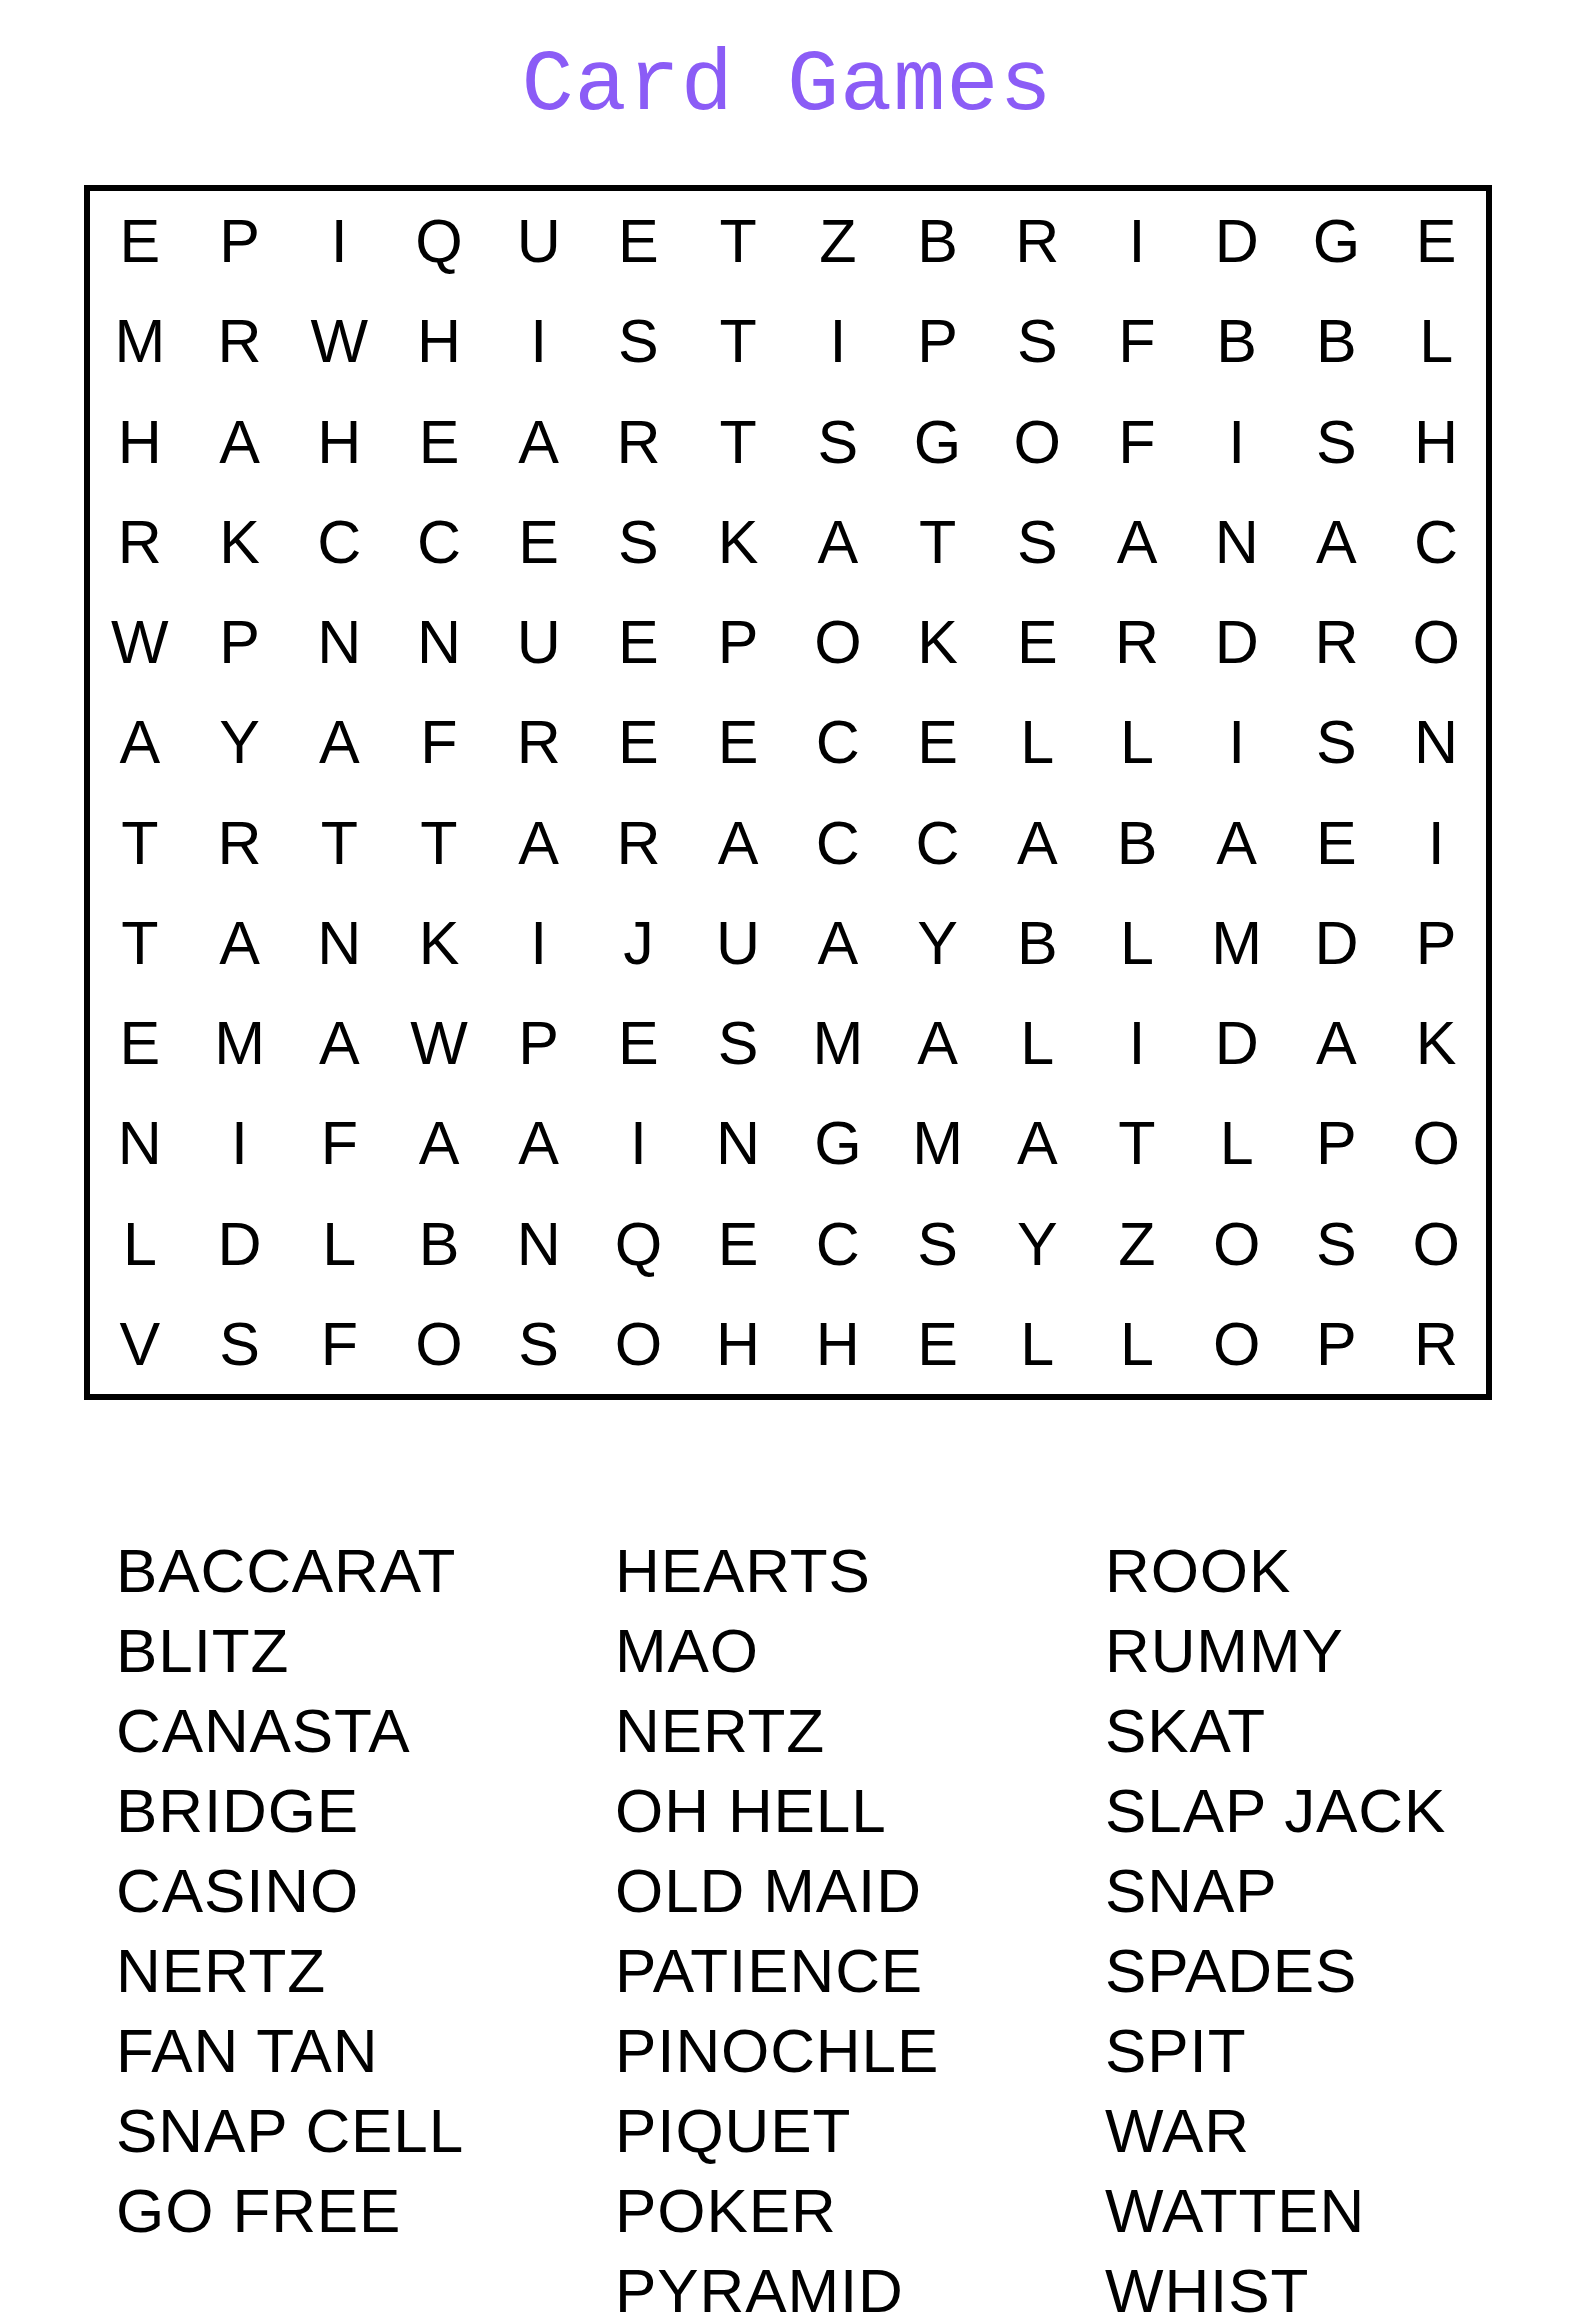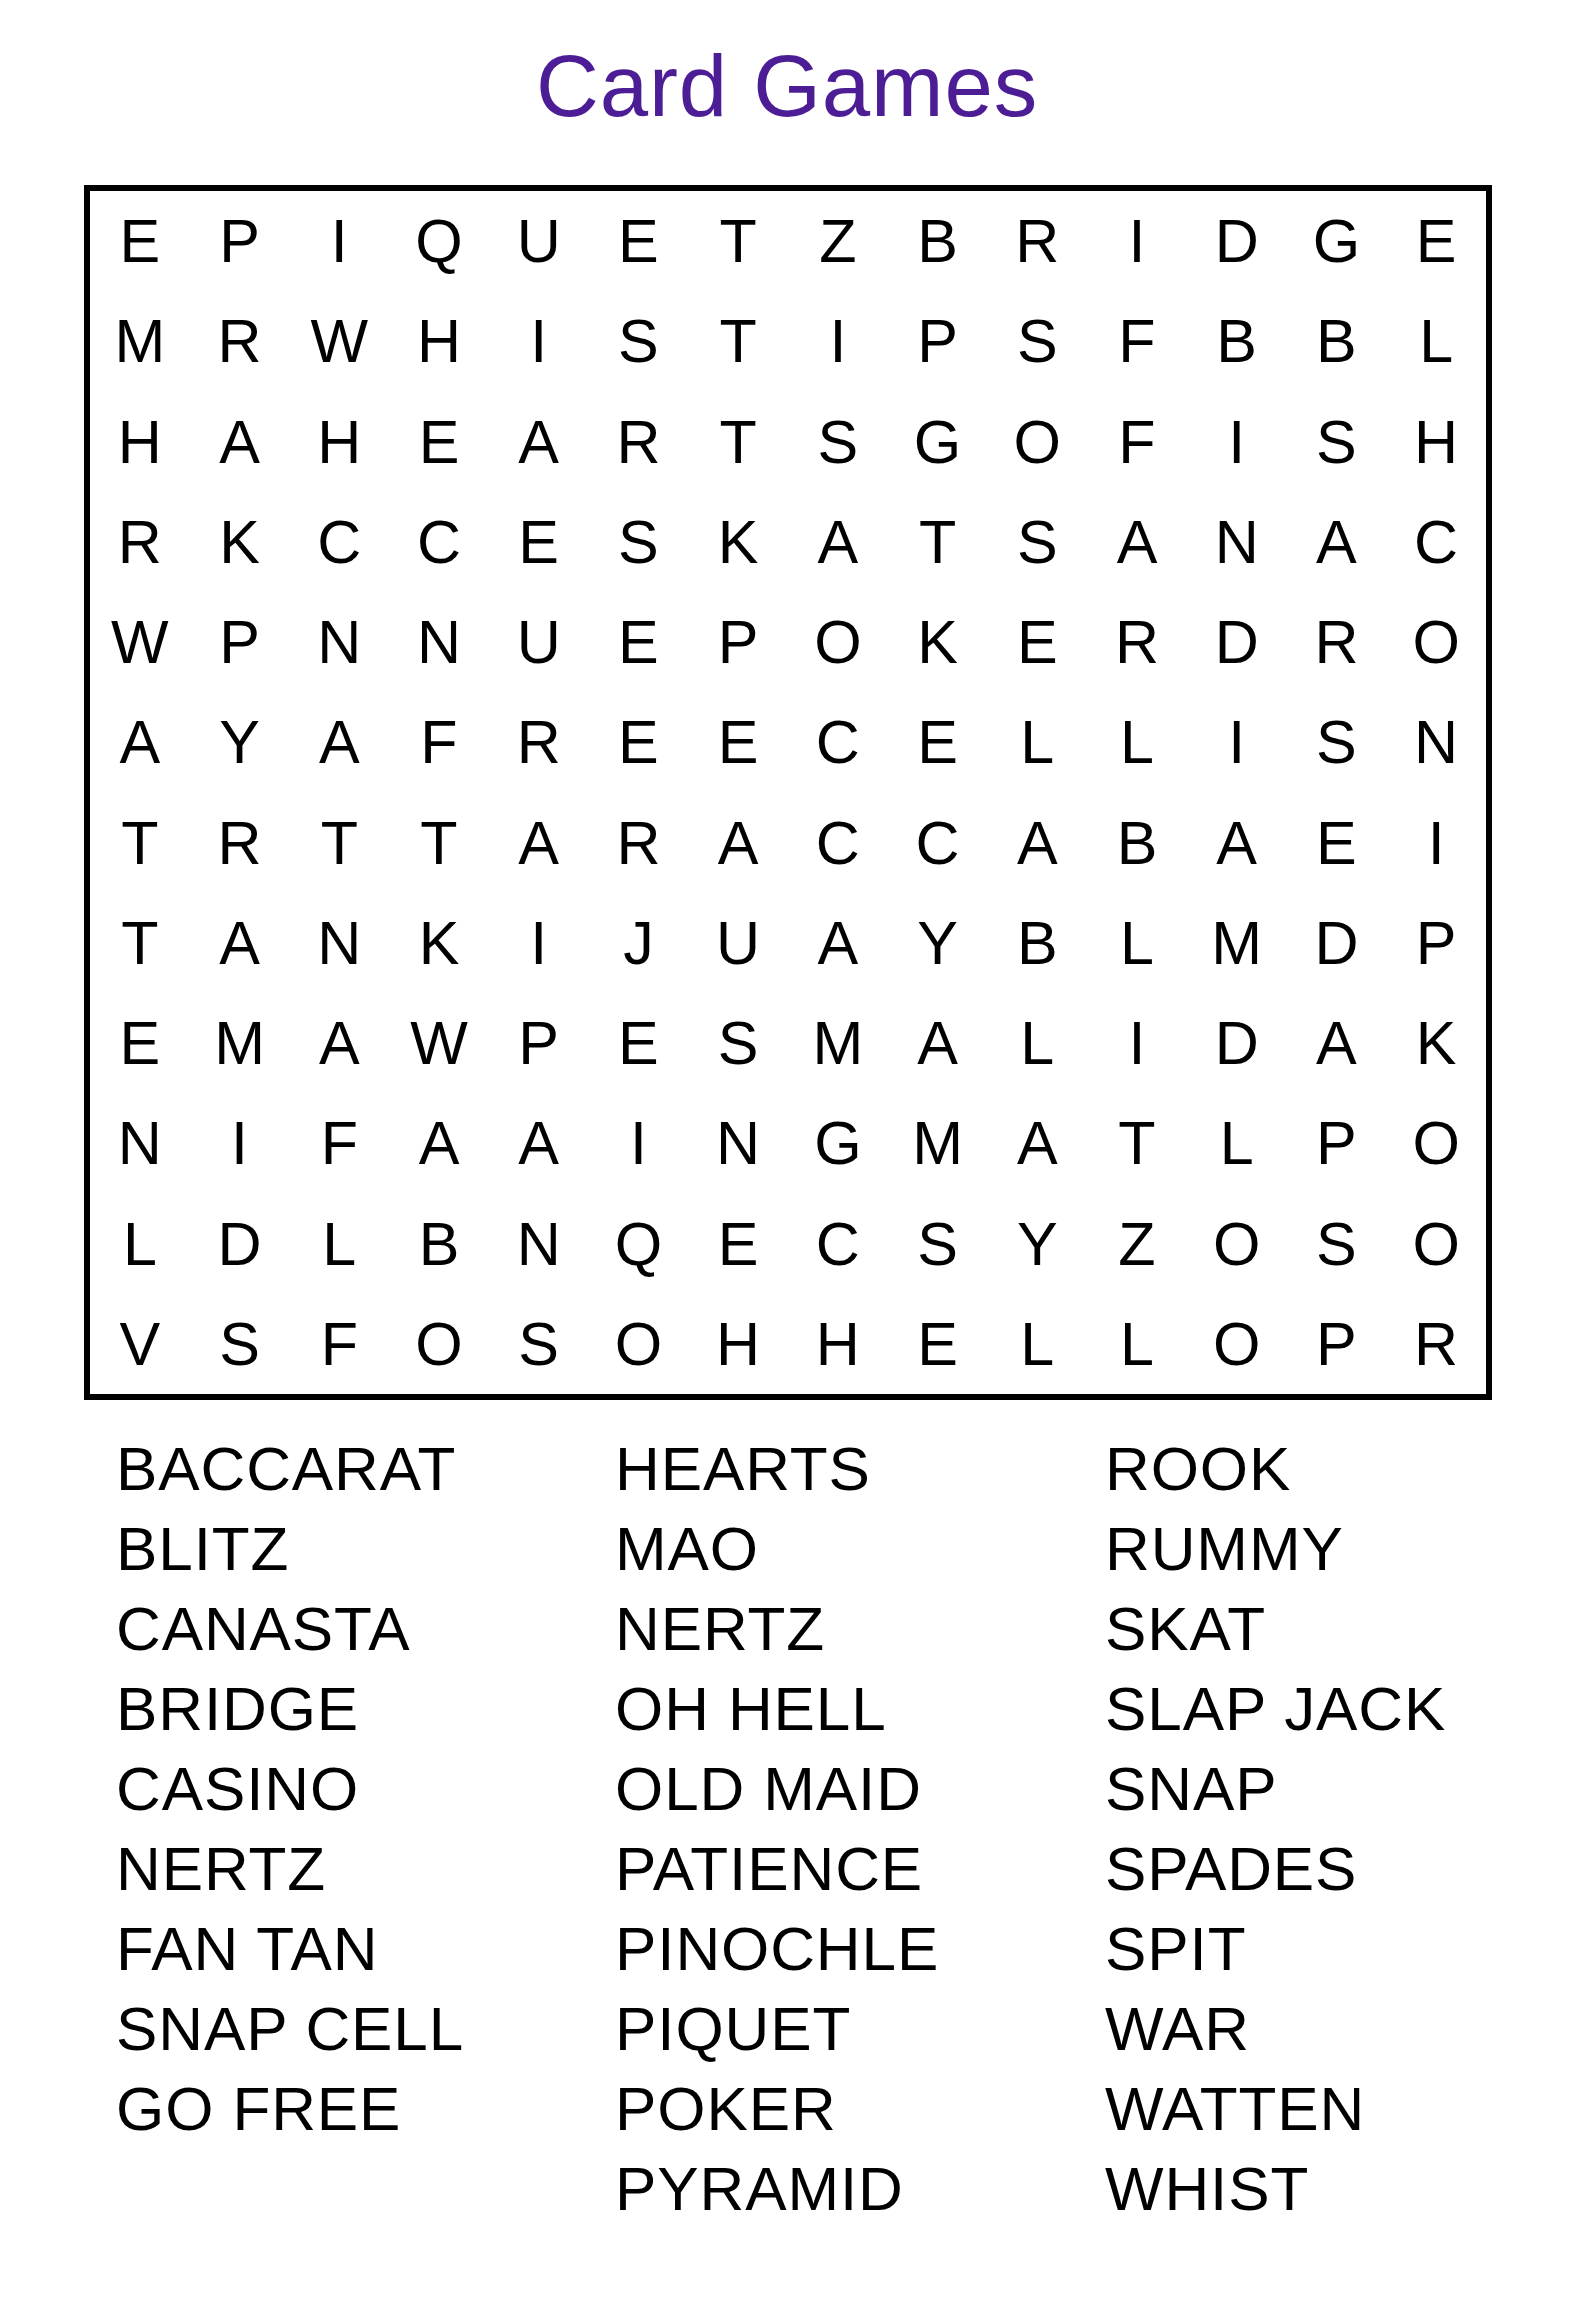--- a/index.html
+++ b/index.html
@@ -19,21 +19,22 @@
   .title {
     position: absolute;
     top: 34px;
     left: 0;
     width: 100%;
     text-align: center;
     font-size: 87px;
     line-height: 104px;
     font-weight: 400;
     letter-spacing: 0.9px;
-    color: #4c1d95;
+    color: #8b5cf6;
+    font-family: Liberation Mono, monospace;
   }
   .grid-box {
     position: absolute;
     left: 84px;
     top: 185px;
     width: 1396px;
     height: 1203px;
     border: 6.3px solid #000000;
     display: grid;
     grid-template-columns: repeat(14, 1fr);
@@ -42,21 +43,21 @@
   .cell {
     display: flex;
     align-items: center;
     justify-content: center;
     font-size: 61px;
     font-weight: 400;
     color: #000000;
   }
   .word-col {
     position: absolute;
-    top: 1428px;
+    top: 1530px;
     text-align: center;
   }
   .word-col.c0 { left: 116px; }
   .word-col.c1 { left: 615px; }
   .word-col.c2 { left: 1105px; }
   .word {
     height: 80px;
     display: flex;
     align-items: center;
     font-size: 62px;

